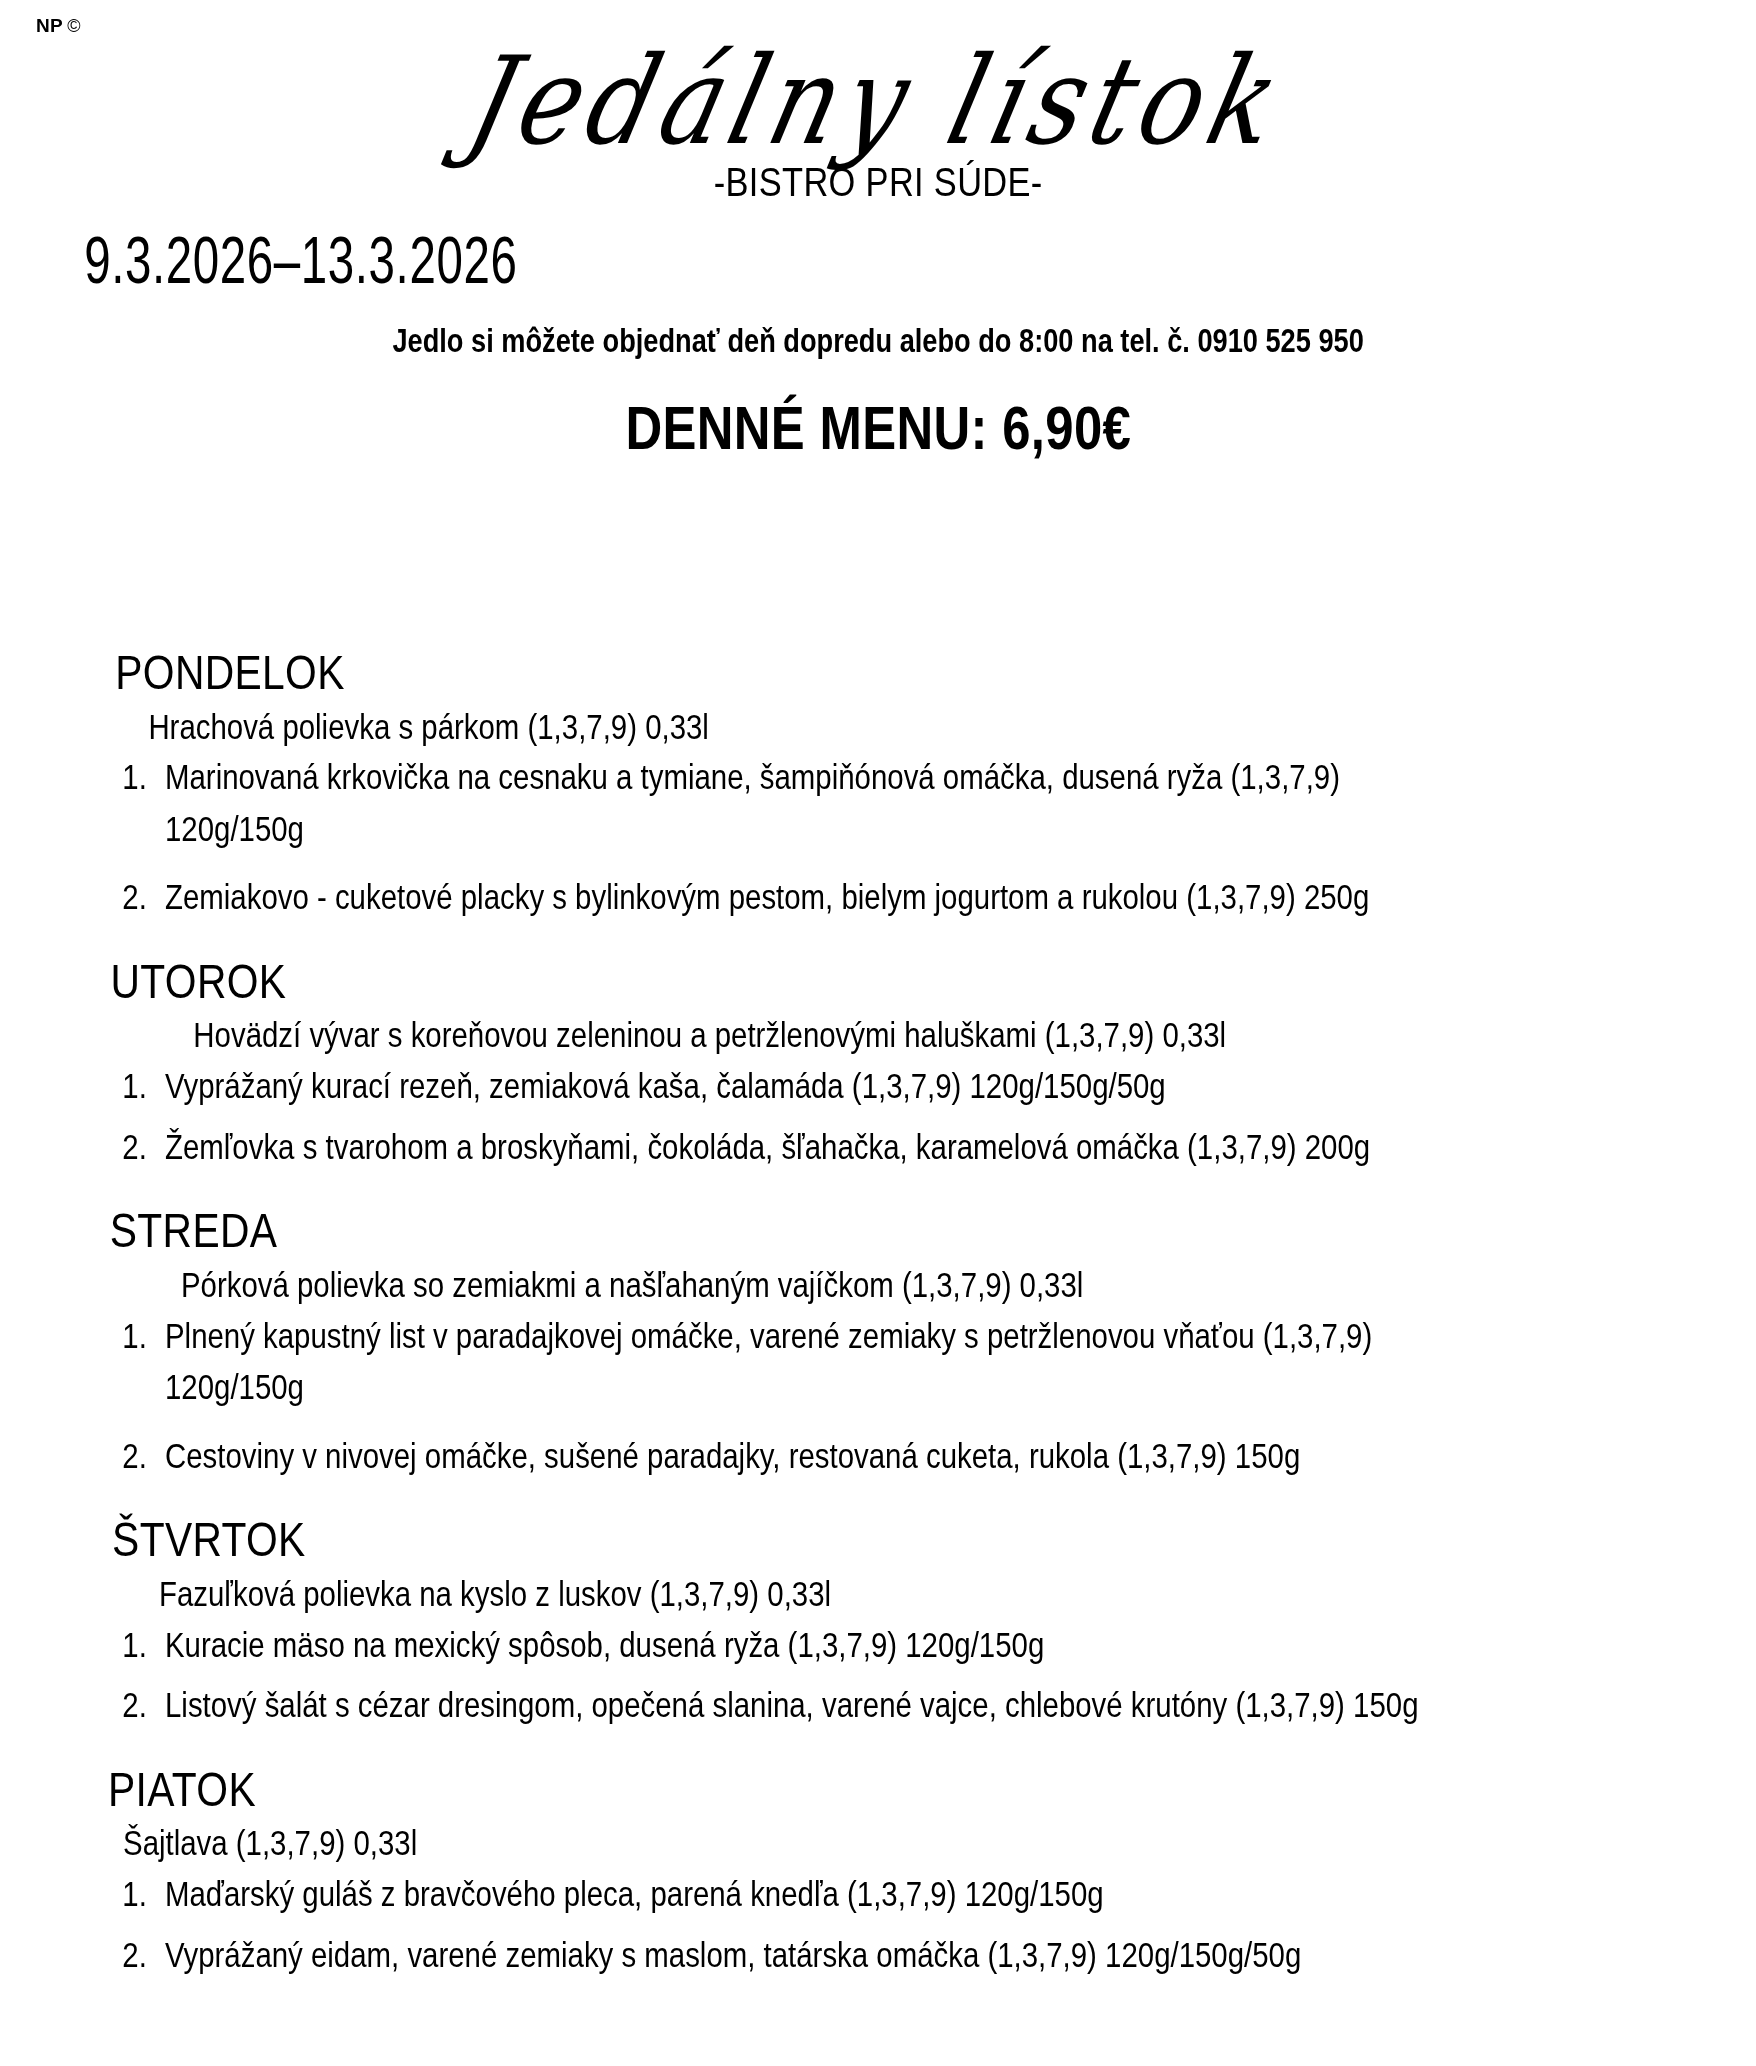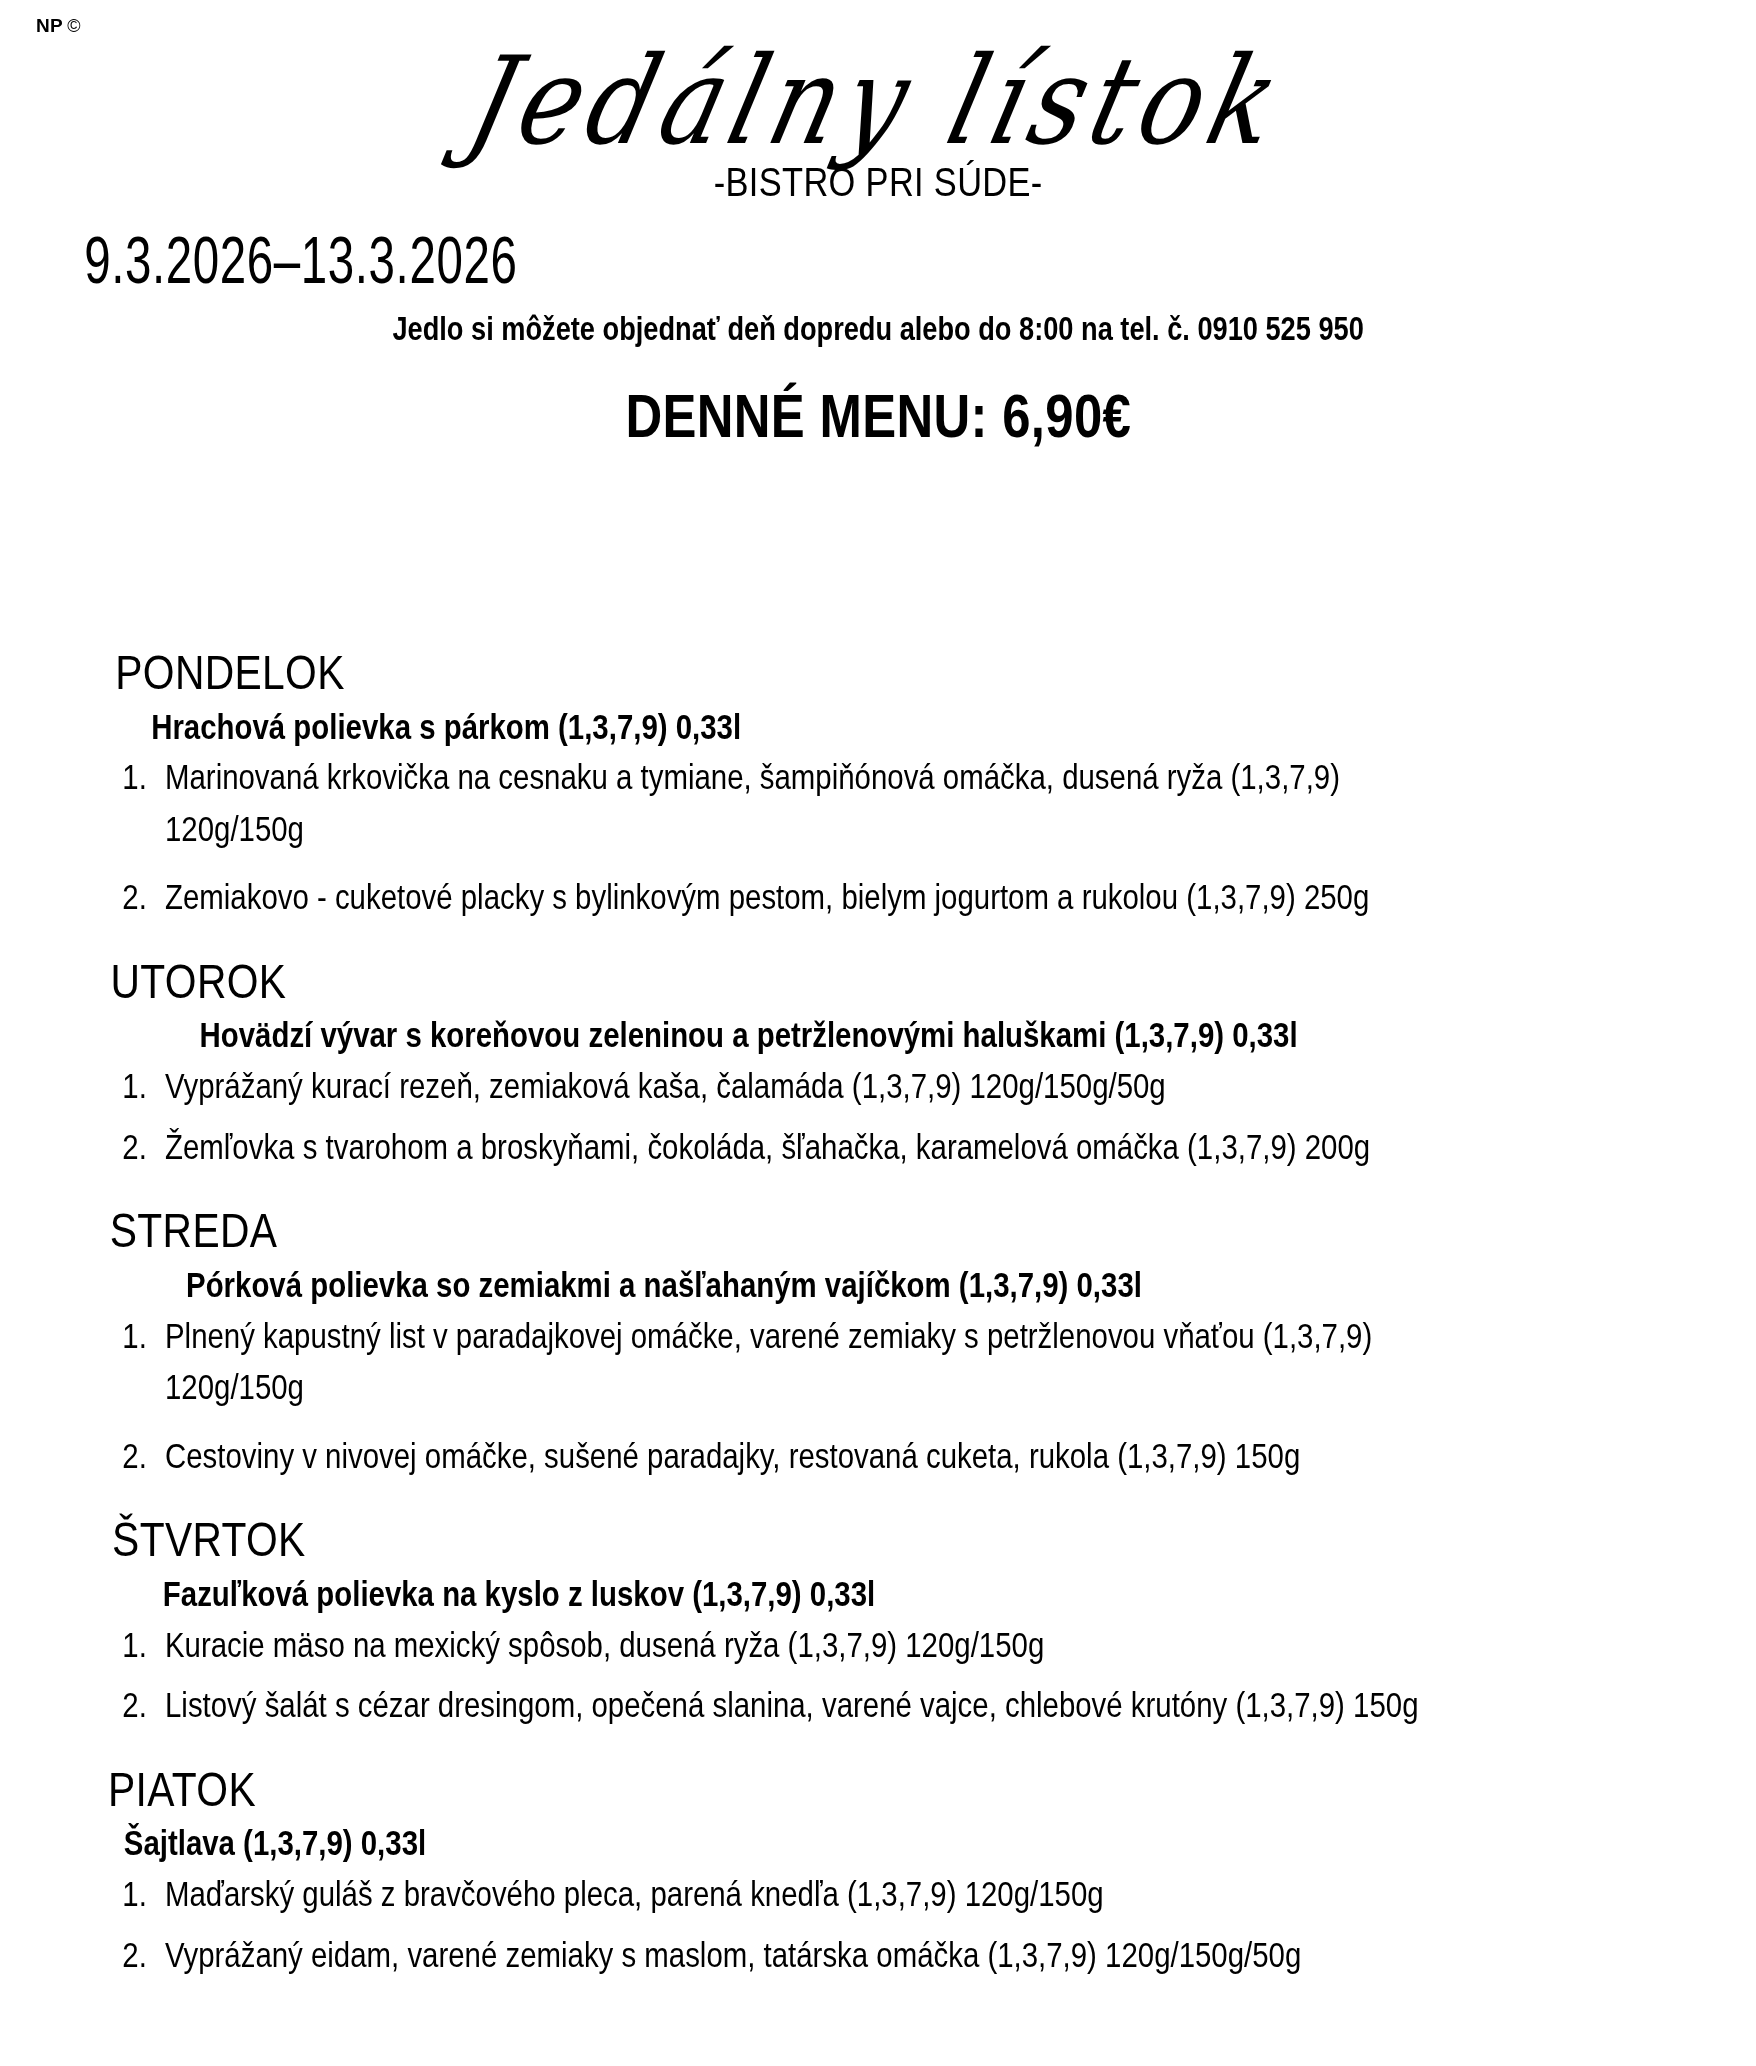--- a/index.html
+++ b/index.html
@@ -59,21 +59,21 @@
     margin-top: 21.5px;
     font-size: 66px;
     font-weight: 500;
     line-height: 1;
     font-family: "Liberation Sans Narrow", "Liberation Sans", sans-serif;
   }
   #date-range span { display: inline-block; transform: scaleX(0.72); letter-spacing: 0.8px; }
 
   #order-note {
     text-align: center;
-    margin-top: 18px;
+    margin-top: 30px;
     font-size: 34px;
     font-weight: 700;
     line-height: 1;
     font-family: "Liberation Sans Narrow", "Liberation Sans", sans-serif;
   }
   #order-note span { display: inline-block; transform: scaleX(0.80); }
 
   #denne-menu {
     text-align: center;
     margin-top: 40px;
@@ -99,21 +99,21 @@
     font-weight: 500;
     line-height: 1.0;
     font-family: "Liberation Sans Narrow", "Liberation Sans", sans-serif;
   }
   .day-name span { display: inline-block; transform: scaleX(0.85); letter-spacing: 0.4px; }
 
   .soup {
     margin-left: 95px;
     margin-top: 10.7px;
     font-size: 35px;
-    font-weight: 700;
+    font-weight: 400;
     line-height: 1.08;
     font-family: "Liberation Sans Narrow", "Liberation Sans", sans-serif;
   }
   .soup span { display: inline-block; transform: scaleX(0.84); }
 
   .course-list {
     margin: 9px 0 0 0;
     padding: 0;
     list-style: none;
   }

